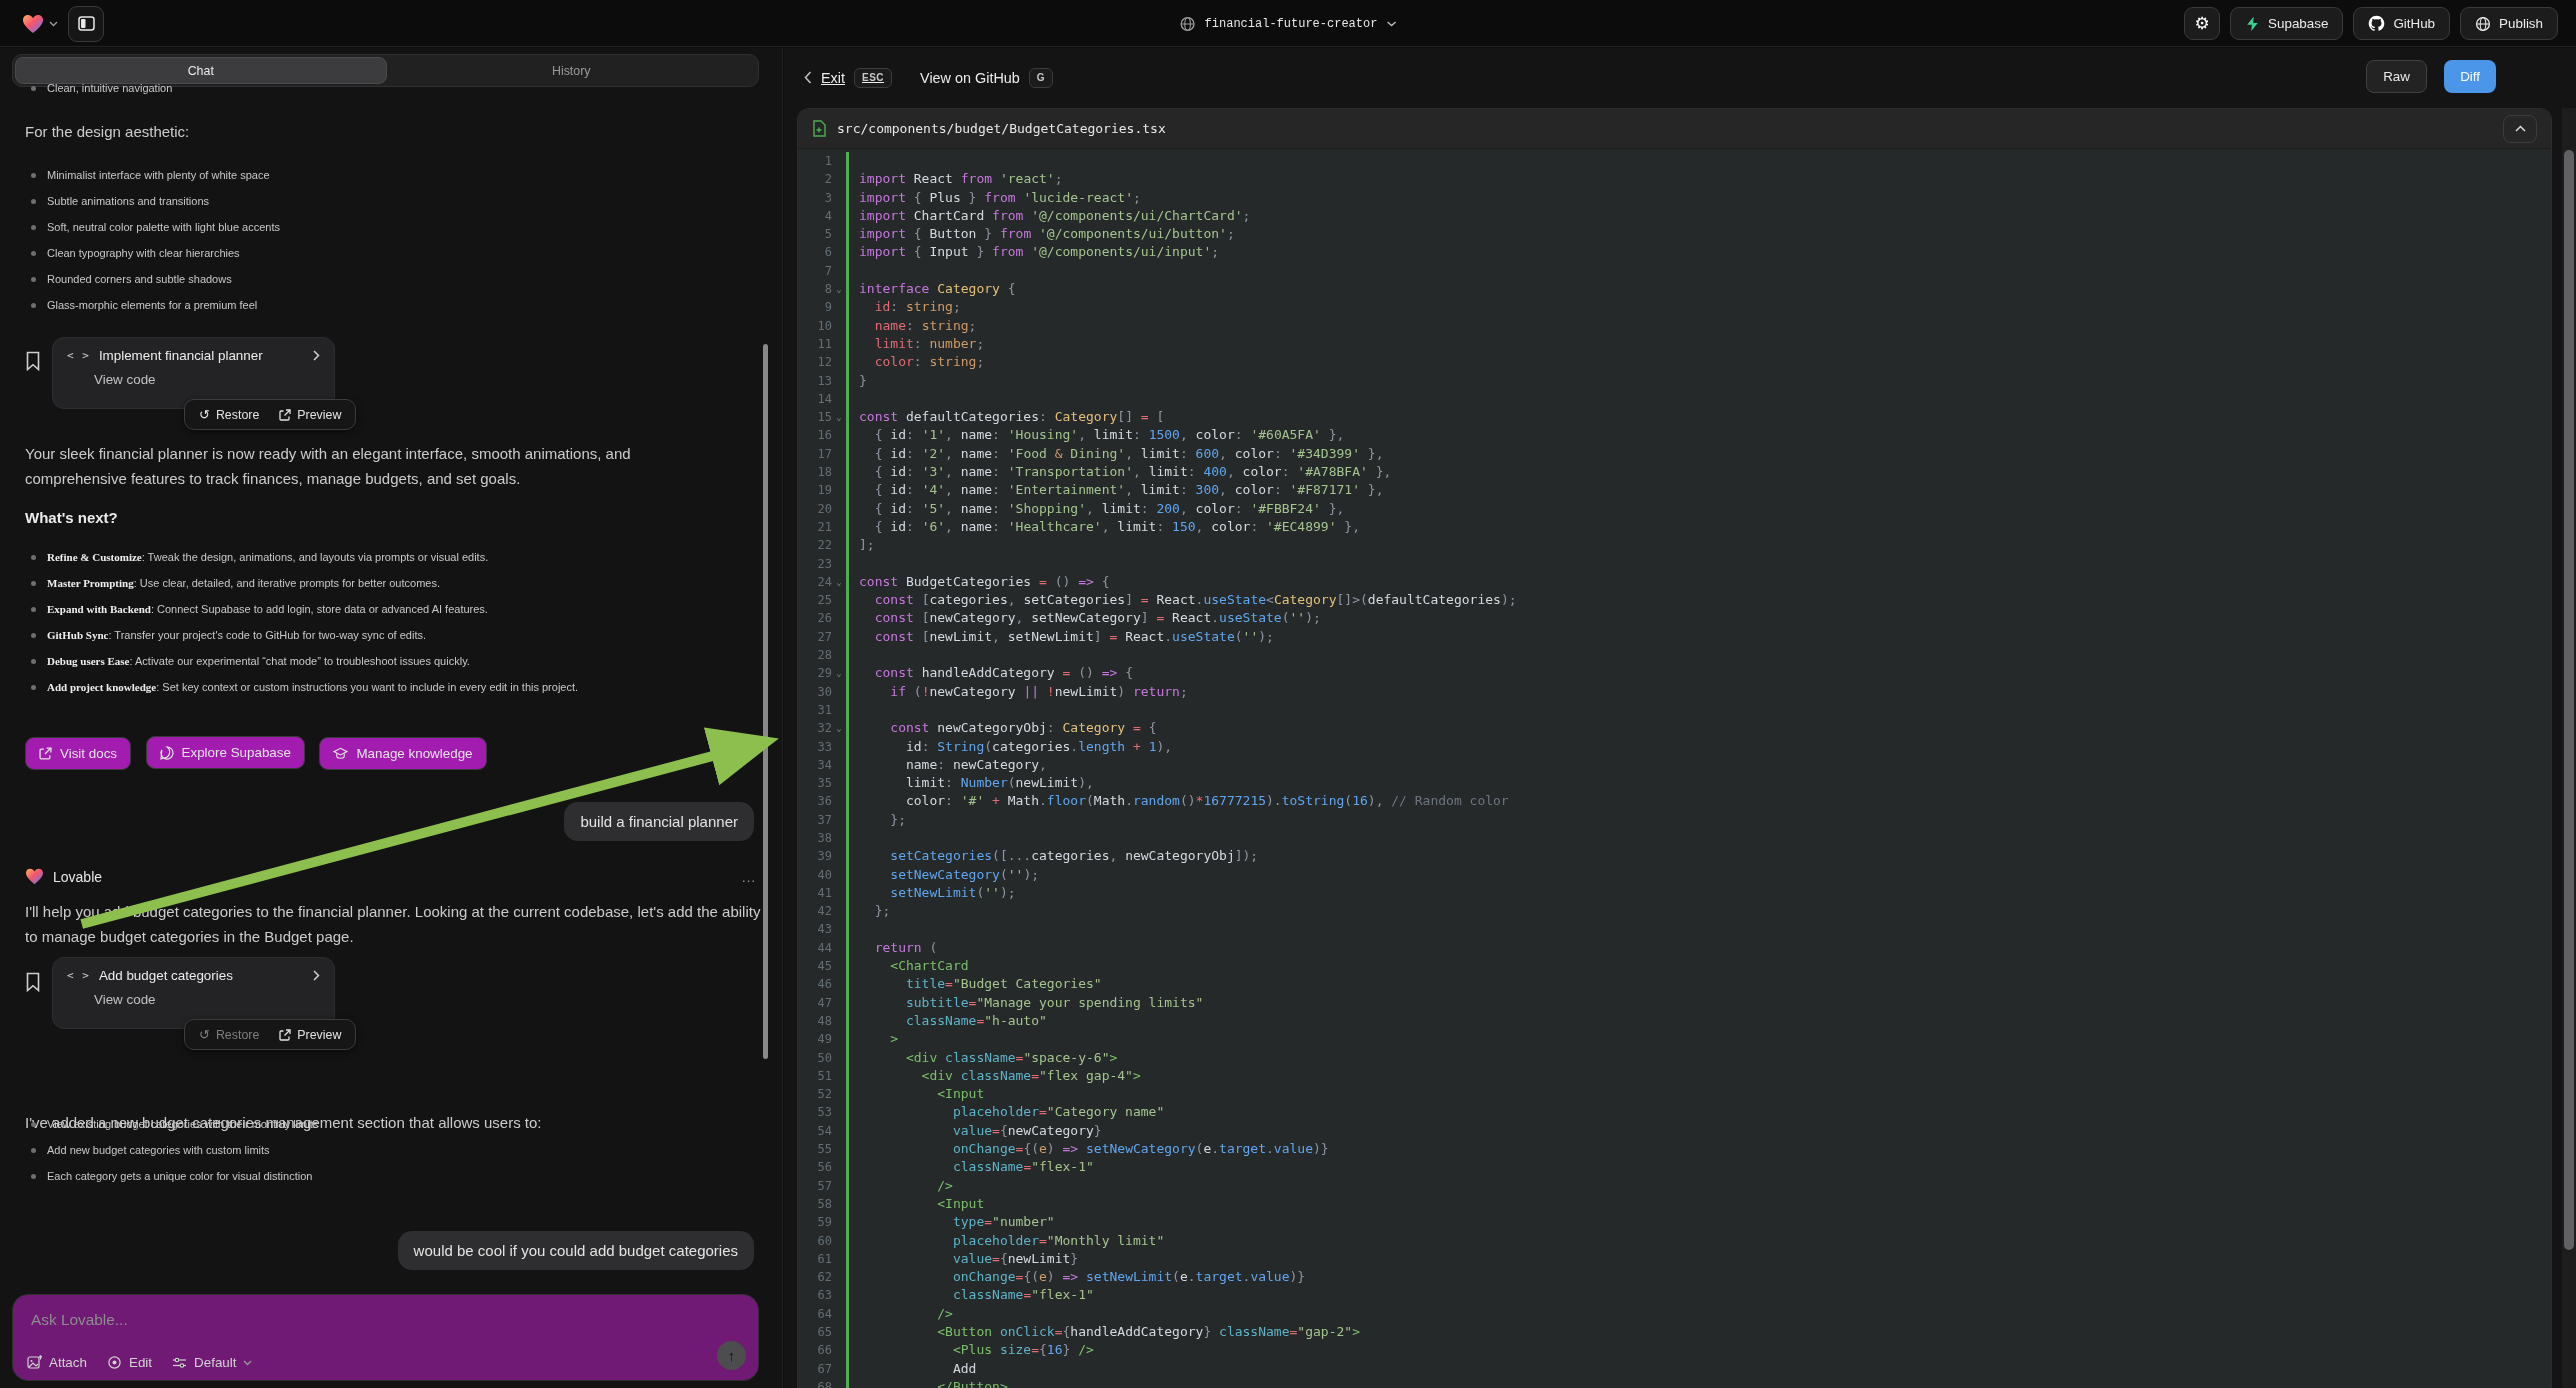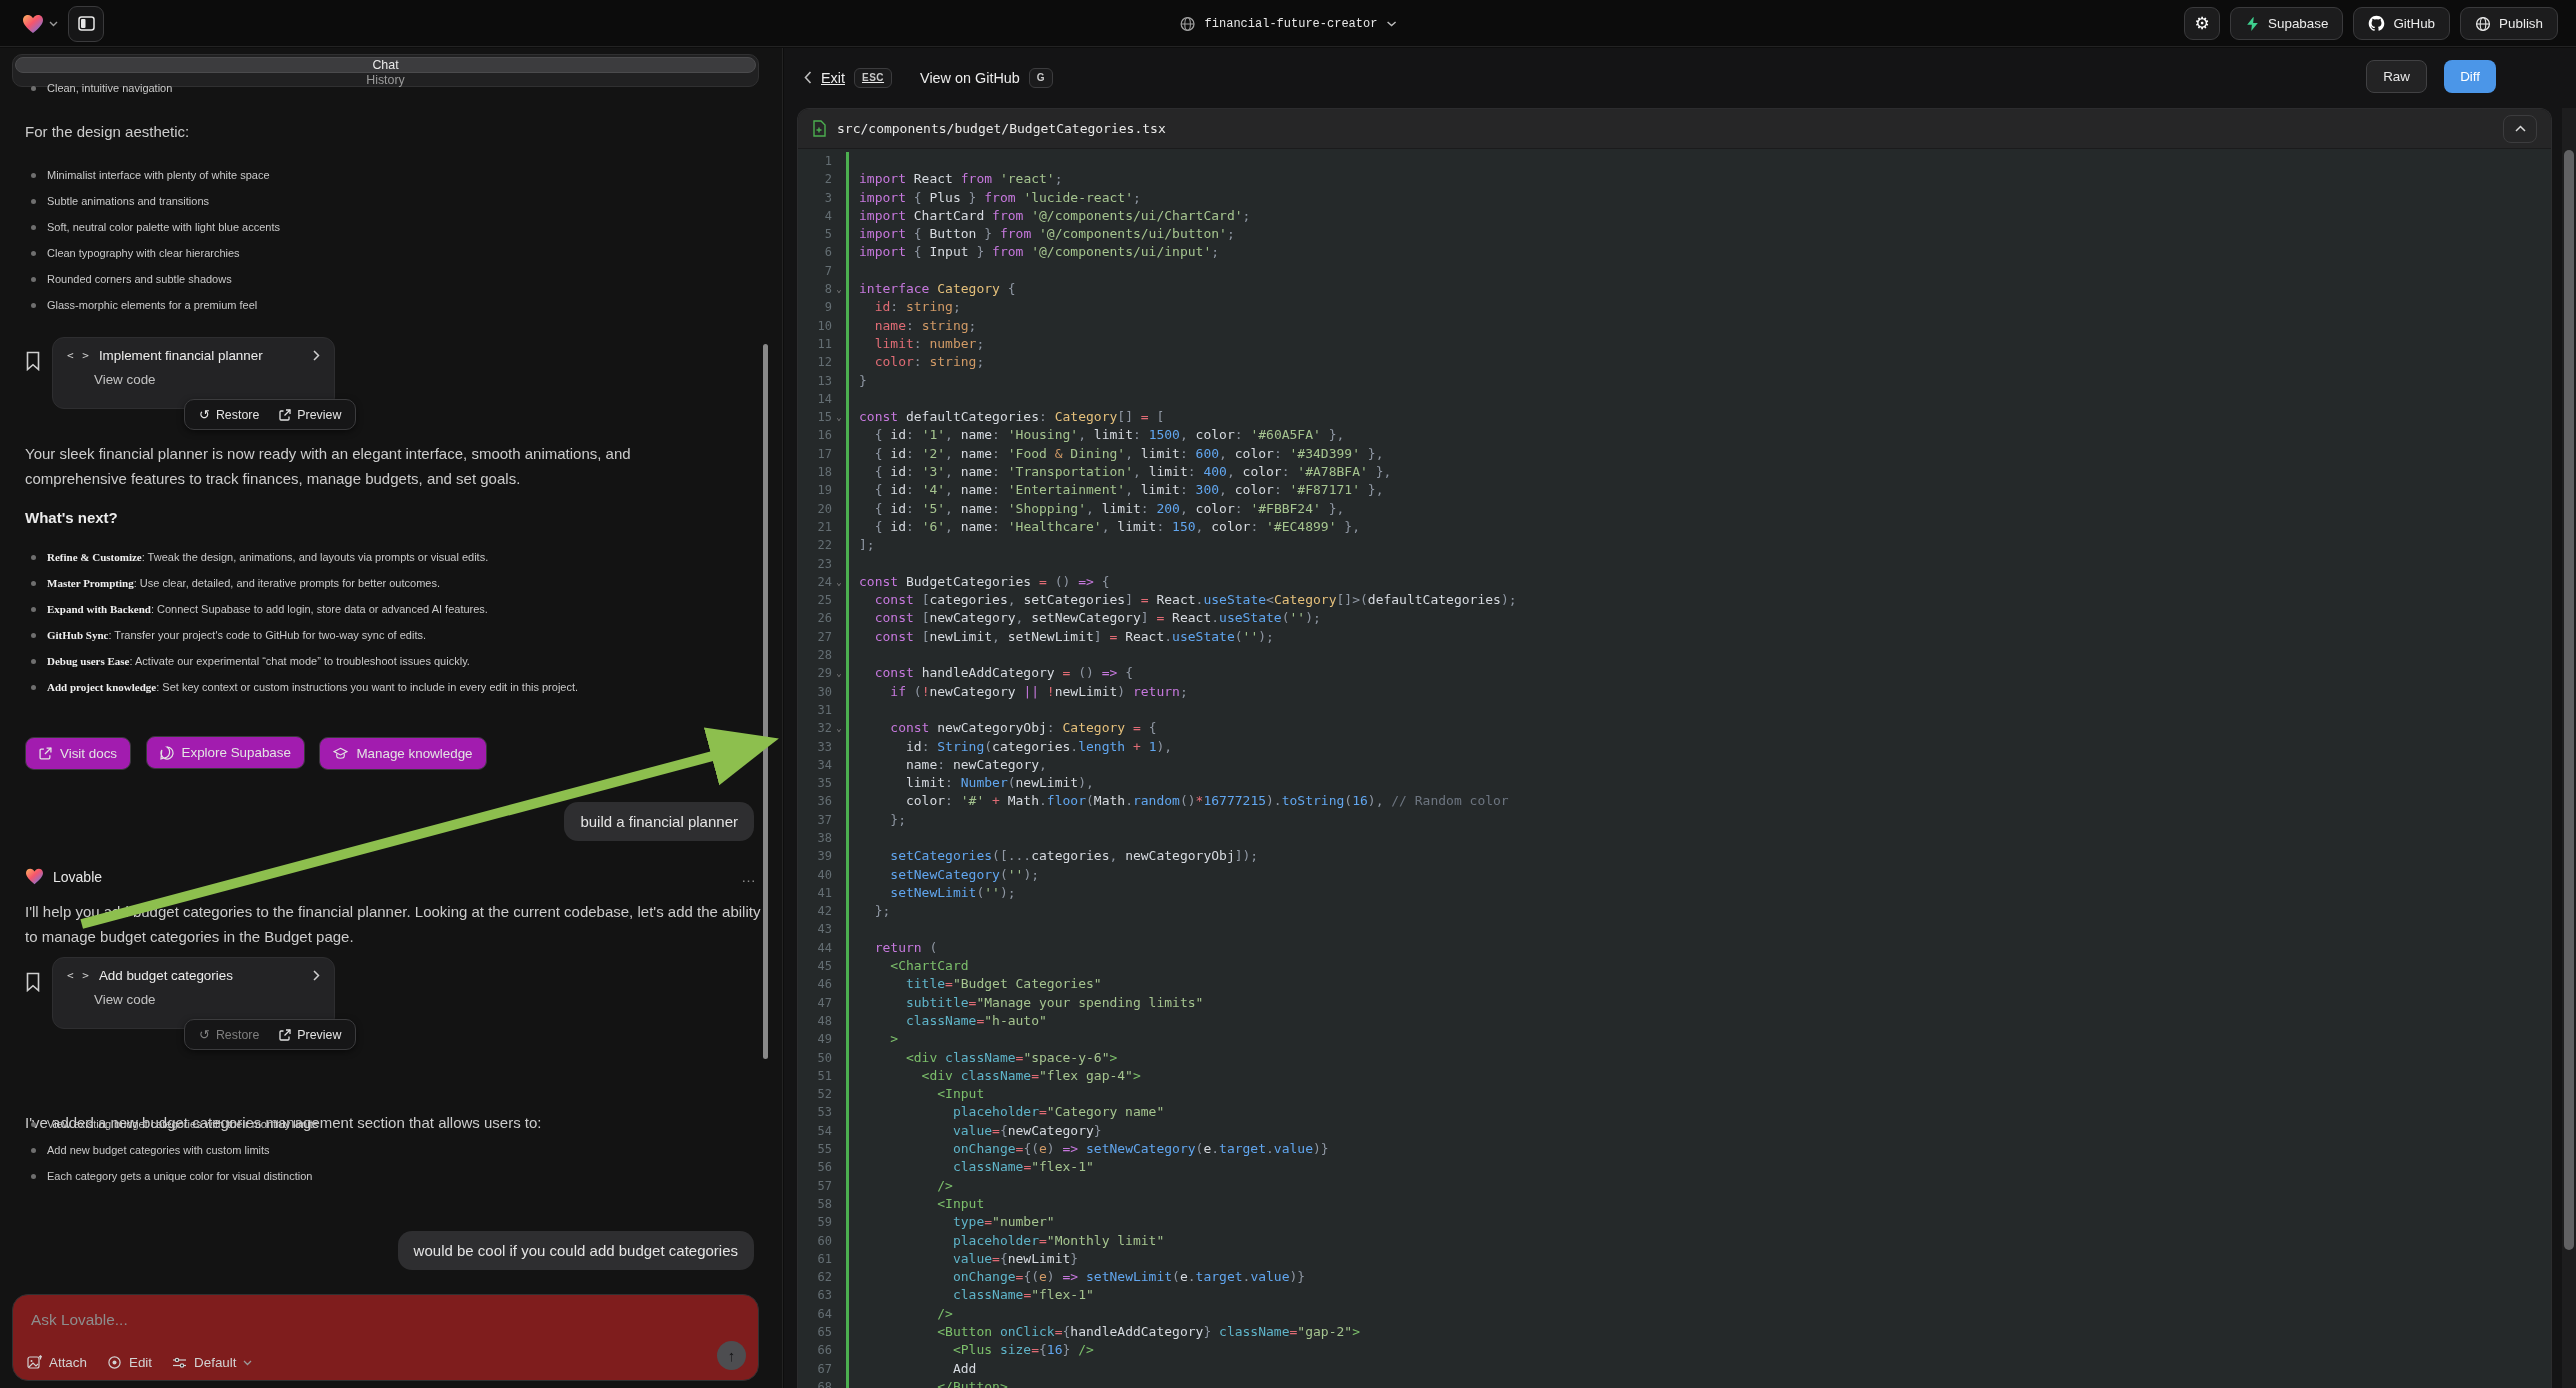--- a/index.html
+++ b/index.html
@@ -13,21 +13,21 @@
   .tb-right { position:absolute; right:18px; top:0; height:47px; display:flex; align-items:center; gap:10px; }
   .tb-btn { display:flex; align-items:center; gap:8px; height:33px; padding:0 14px; background:#1c1c1d; border:1px solid #3a3a3c; border-radius:9px; color:#ececec; font-size:13.4px; cursor:pointer; }
   .tb-iconbtn { width:36px; height:33px; padding:0; justify-content:center; }
   .gear { font-size:17px; color:#fff; line-height:1; }
   .proj-name { font-size:12px; color:#e8e8e8;font-family:Liberation Mono, monospace; }
   .heart-wrap { display:flex; align-items:center; gap:5px; }
   .panel-btn { width:36px; height:36px; border:1px solid #3a3a3c; border-radius:9px; background:#161617; display:flex; align-items:center; justify-content:center; cursor:pointer; }
 
   
   .chat { position:absolute; left:0; top:48px; width:783px; height:1340px; background:#131313; border-right:1px solid #232323; }
-  .tabs { position:absolute; left:12px; top:6px; width:747px; height:33px; background:#212122; border:1px solid #303031; border-radius:10px; display:flex; padding:2px;flex-direction:column; }
+  .tabs { position:absolute; left:12px; top:6px; width:747px; height:33px; background:#212122; border:1px solid #303031; border-radius:10px; display:flex; padding:2px; }
   .tab { flex:1; display:flex; align-items:center; justify-content:center; font-size:12.4px; color:#9a9a9a; border-radius:8px; cursor:pointer; }
   .tab.active { background:#3c3c3e; border:1px solid #4b4b4d; color:#eaeaea; }
   .msg, .heading, .bullets, .chips, .bubble, .vcard, .ava-row { position:absolute; left:25px; }
   .para { font-size:15px; line-height:25px; color:#cccccc; width:687px; }
   .h-bold { font-size:15px; font-weight:bold; color:#ececec; }
   ul.blist { list-style:none; }
   ul.blist li { position:relative; padding-left:22px; font-size:11px; line-height:26px; color:#c9c9c9; width:697px; }
   ul.blist li::before { content:""; position:absolute; left:6px; top:11px; width:5px; height:5px; border-radius:50%; background:#6f6f6f; }
   ul.blist li b { color:#efefef;font-family:Liberation Serif, serif; }
   .vcard-box { position:absolute; left:52px; width:283px; height:72px; background:#232325; border:1px solid #2e2e30; border-radius:12px; padding:10px 14px; cursor:pointer; }
@@ -40,21 +40,21 @@
   .pill .act { display:flex; align-items:center; gap:6px; font-size:12.4px; color:#e3e3e3; padding:0 8px; cursor:pointer; }
   .pill .act.dim { color:#7f7f7f; }
   .chip { display:inline-flex; align-items:center; gap:8px; height:33px; padding:0 13px; border:1px solid #39393b; background:#a21caf; border-radius:9px; font-size:13.4px; color:#e4e4e4; margin-right:10px; cursor:pointer; }
   .bubble-box { position:absolute; background:#2e2e30; border-radius:14px; padding:11px 16px; font-size:15px; color:#e4e4e4; }
   .ava-row { display:flex; align-items:center; gap:9px; width:732px; }
   .ava-name { font-size:14px; color:#e8e8e8; }
   .dots { margin-left:auto; color:#8a8a8a; font-size:15px; letter-spacing:1px; cursor:pointer; }
   .chat-scrollbar { position:absolute; left:763px; top:296px; width:5px; height:715px; background:rgba(235,235,235,.55); border-radius:3px; cursor:pointer; }
 
   
-  .composer { position:absolute; left:12px; bottom:7px; width:747px; height:87px; background:#7f1d1d; border:1px solid #303031; border-radius:16px; }
+  .composer { position:absolute; left:12px; bottom:7px; width:747px; height:87px; background:#701a75; border:1px solid #303031; border-radius:16px; }
   .composer-ph { position:absolute; left:18px; top:16px; font-size:15.4px; color:#8d8d8d; }
   .composer-row { position:absolute; left:14px; bottom:10px; display:flex; align-items:center; gap:20px; font-size:13.4px; color:#d2d2d2; }
   .c-item { display:flex; align-items:center; gap:7px; cursor:pointer; }
   .send { position:absolute; right:12px; bottom:10px; width:29px; height:29px; border-radius:50%; background:#4d4d50; display:flex; align-items:center; justify-content:center; color:#141416; font-size:15px; font-weight:bold; cursor:pointer; }
 
   
   .rpanel { position:absolute; left:784px; top:48px; width:1792px; height:1340px; background:#141415; }
   .rheader { position:absolute; left:0; top:0; width:100%; height:59px; display:flex; align-items:center; }
   .rh-item { display:flex; align-items:center; gap:9px; font-size:14.4px; color:#ececec; cursor:pointer; }
   .kbd { display:inline-flex; align-items:center; justify-content:center; height:20px; padding:0 7px; border:1px solid #3c3c3e; background:#1b1b1c; border-radius:6px; font-size:10px; font-weight:bold; color:#c9c9c9; letter-spacing:0.5px; }

